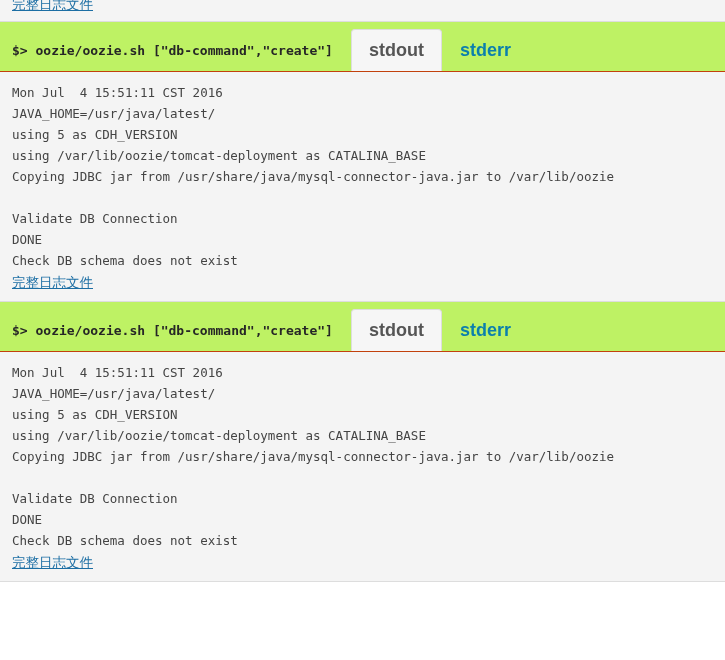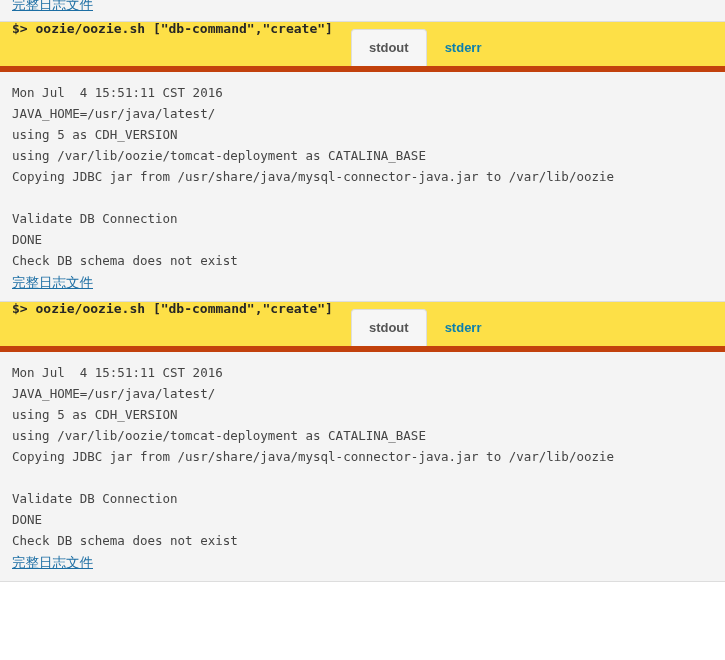--- a/index.html
+++ b/index.html
@@ -25,26 +25,27 @@
 
   
   .log-panel {
     background: #f4f4f4;
     border-bottom: 1px solid #dddddd;
     overflow: hidden;
   }
 
   
   .tab-strip {
-    background: #fde047;
+    background: #bef264;
     height: 50px;
     display: flex;
+    align-items: flex-end;
     padding: 0;
     box-sizing: border-box;
-    border-bottom: 6px solid #c2410c;
+    border-bottom: 1px solid #c2410c;
     position: relative;
     overflow: hidden;
   }
 
   .cmd-label {
     font-family: "DejaVu Sans Mono", "Liberation Mono", monospace;
     font-size: 13px;
     font-weight: bold;
     color: #262626;
     white-space: nowrap;
@@ -55,21 +56,21 @@
 
   .tabs {
     display: flex;
     align-items: flex-end;
     height: 100%;
     margin-left: 4px;
   }
 
   .tab {
     font-family: "Liberation Sans", sans-serif;
-    font-size: 13px;
+    font-size: 18px;
     font-weight: bold;
     line-height: 1;
     padding: 11px 17px 12px 17px;
     white-space: nowrap;
     box-sizing: border-box;
     position: relative;
     top: 1px;
   }
 
   .tab.active {

